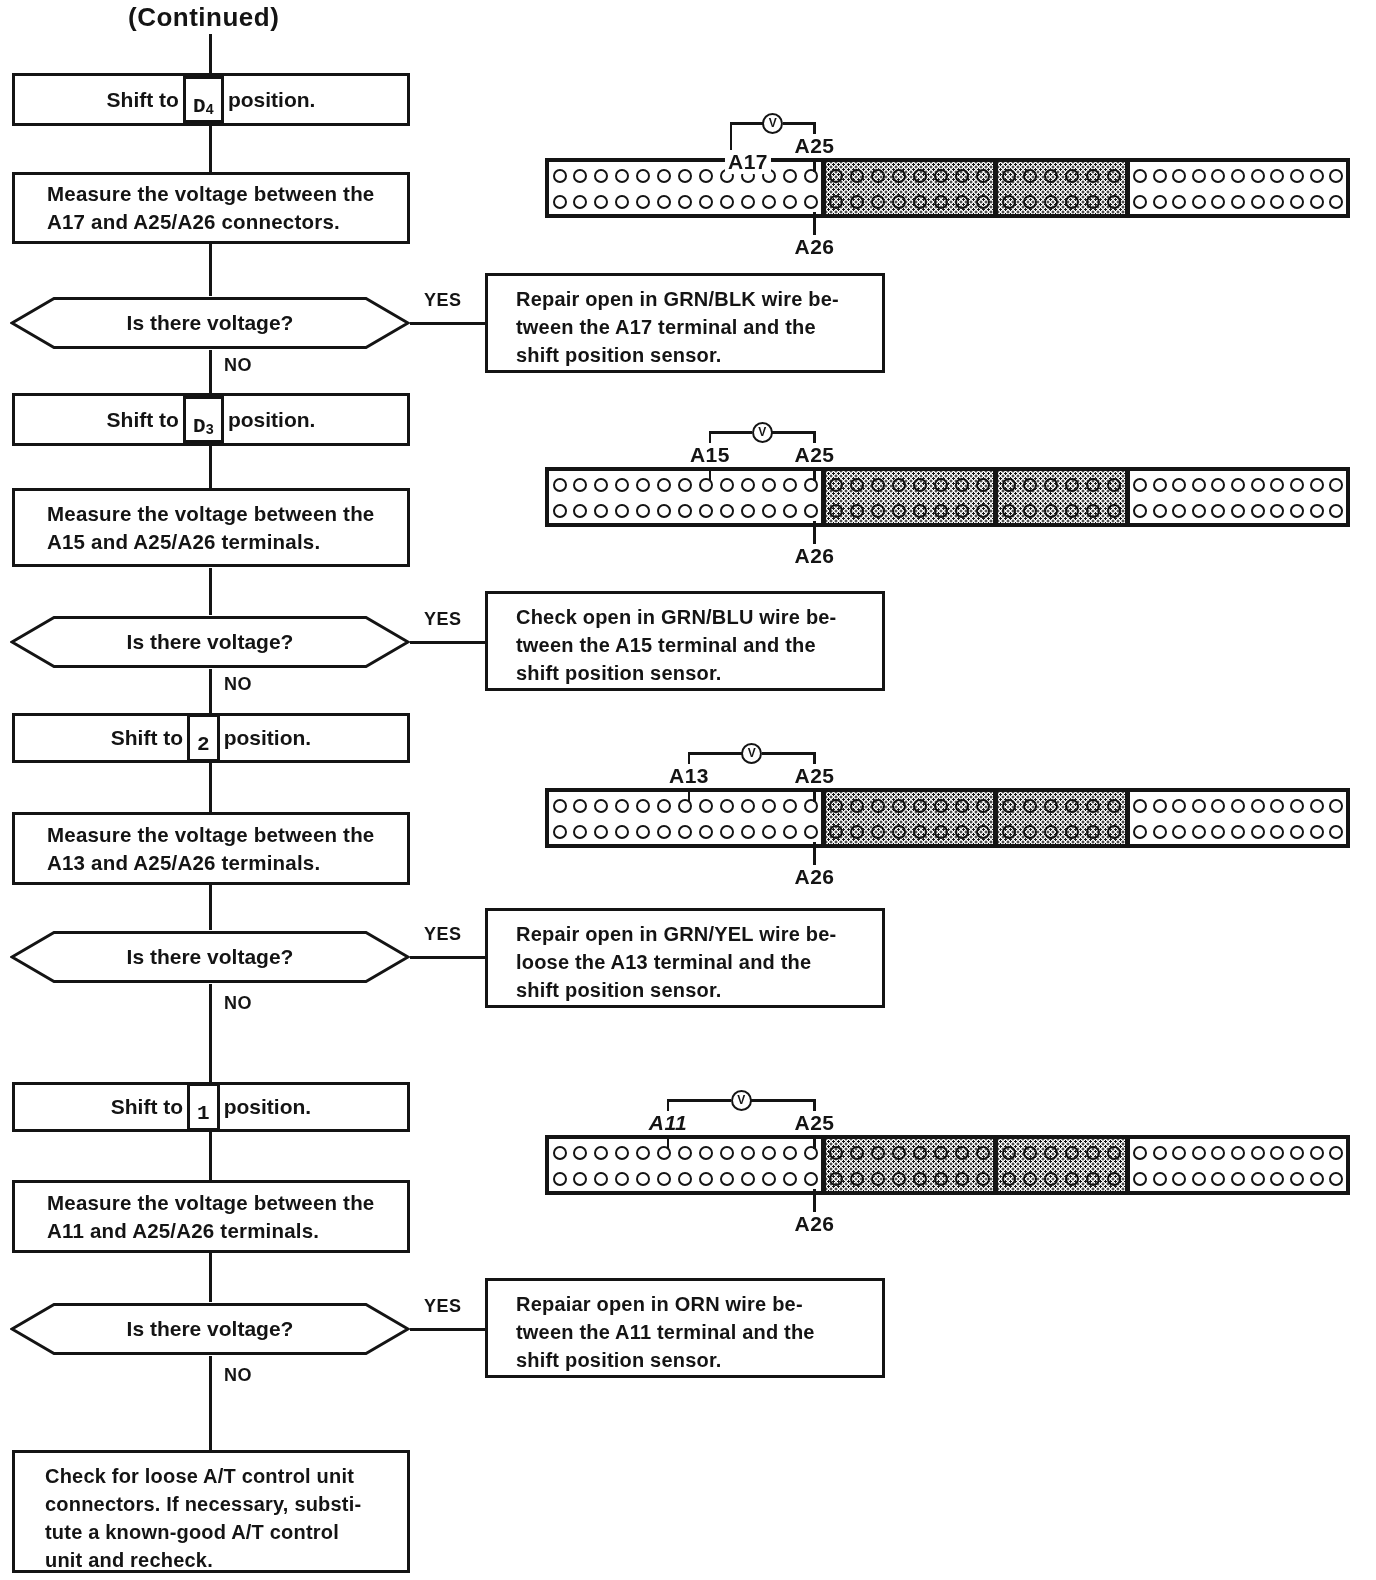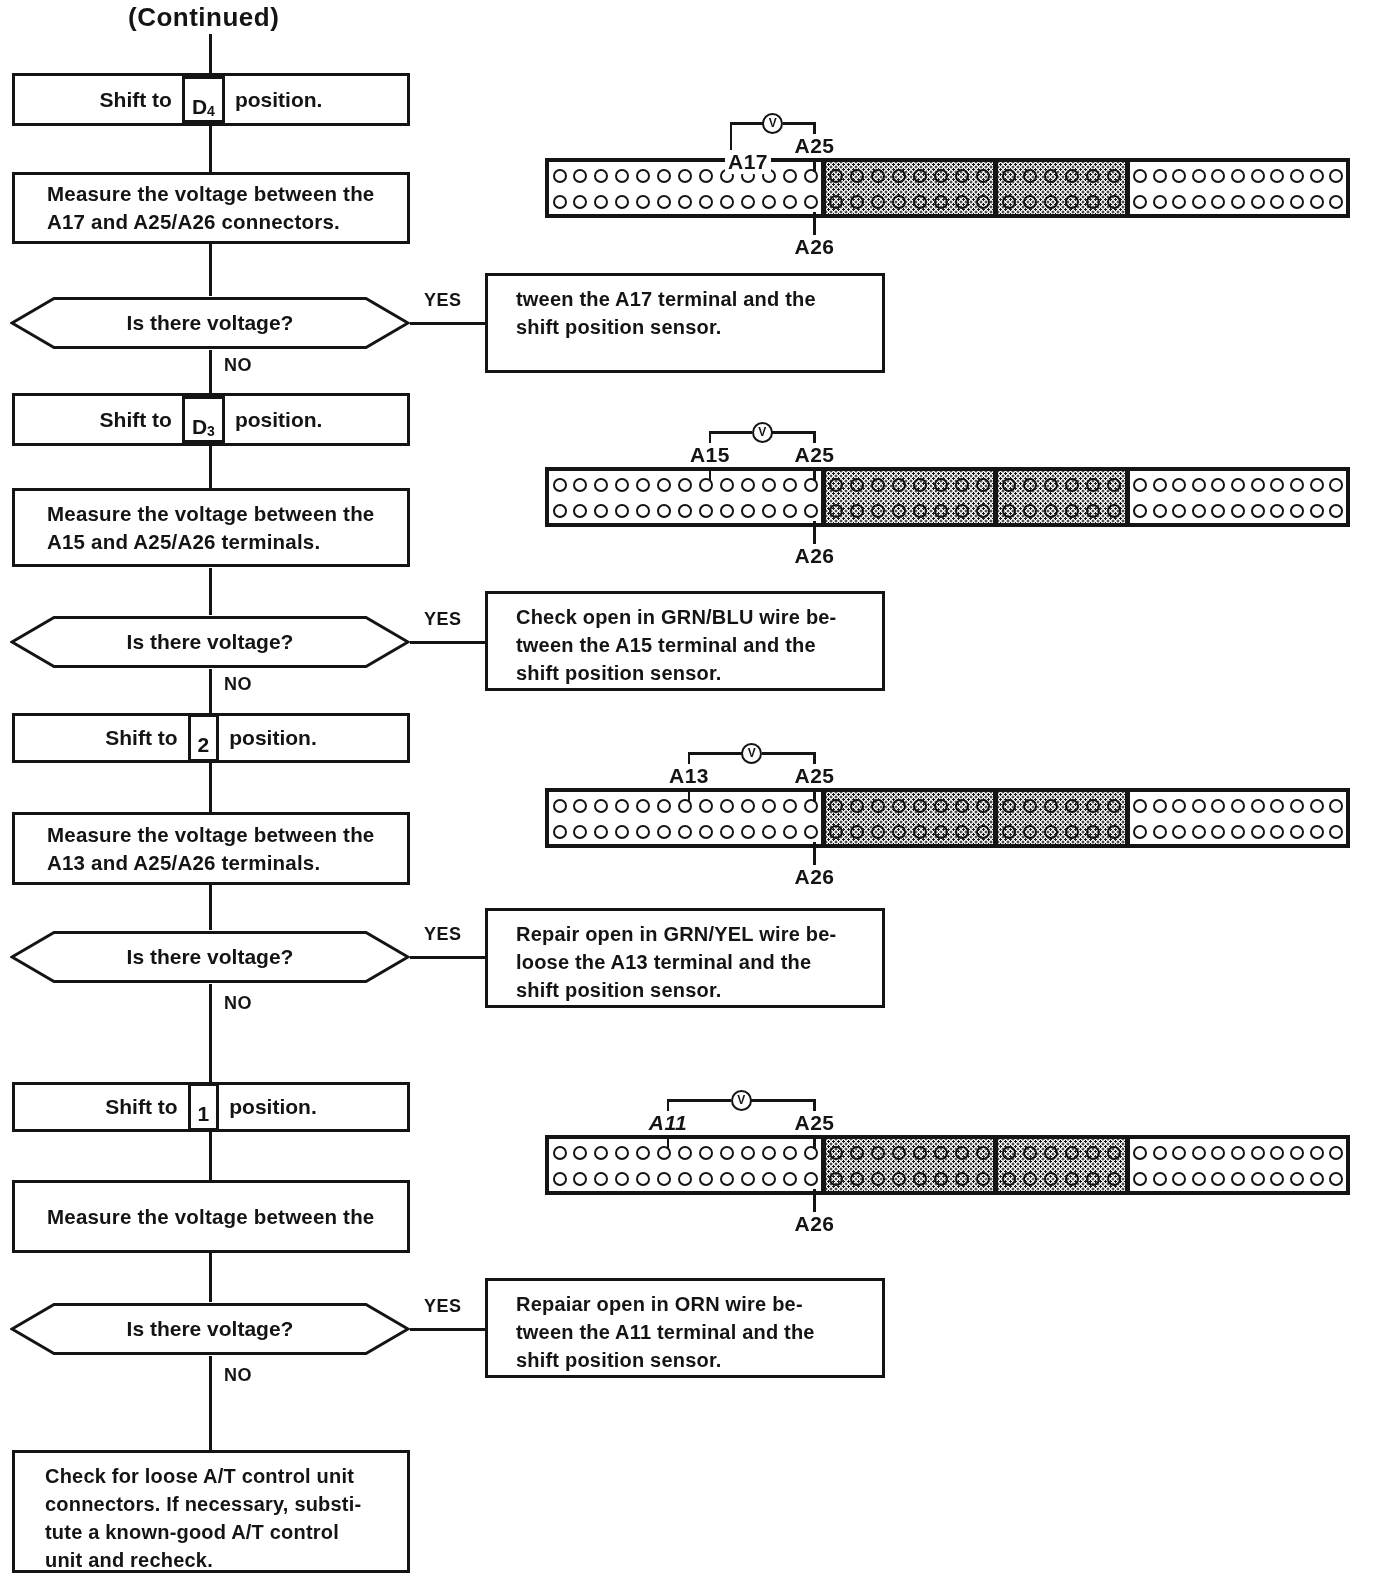--- a/index.html
+++ b/index.html
@@ -5,21 +5,21 @@
   html,body{margin:0;padding:0;background:#fff;}
   #canvas{
     position:relative;width:1376px;height:1580px;background:#ffffff;
     font-family:"Liberation Sans","DejaVu Sans",sans-serif;
     font-weight:bold;color:#141414;overflow:hidden;
   }
   .pbox{position:absolute;border:3px solid #141414;background:#fff;box-sizing:border-box;}
   .vline{position:absolute;width:3px;background:#141414;}
   .hline{position:absolute;height:3px;background:#141414;}
   .shift-box{display:flex;align-items:center;justify-content:center;font-size:21px;}
-  .gear-chip{display:inline-block;border:3px solid #141414;padding:16px 7px 1px 7px;margin:0 10px;line-height:1.15;}
+  .gear-chip{display:inline-block;border:3px solid #141414;padding:16px 7px 1px 7px;margin:0 4px;line-height:1.15;font-family:Liberation Mono, monospace;}
   .gear-sub{font-size:14px;position:relative;top:2px;}
   .measure-box{display:flex;flex-direction:column;justify-content:center;padding-left:32px;font-size:20.5px;line-height:28px;letter-spacing:.2px;}
   .repair-box{padding:9px 14px 0 28px;font-size:20px;line-height:28px;letter-spacing:.2px;}
   .final-box{padding:9px 14px 0 30px;font-size:20px;line-height:28px;letter-spacing:.2px;}
   .hexwrap{position:absolute;width:400px;height:54px;}
   .hexwrap svg{position:absolute;left:0;top:0;}
   .hextext{position:absolute;left:0;top:0;width:100%;height:100%;display:flex;align-items:center;justify-content:center;font-size:21px;}
   .yn-label{position:absolute;font-size:18px;letter-spacing:.5px;}
   .strip{position:absolute;border:4px solid #141414;background:#fff;box-sizing:border-box;}
   .stipple{position:absolute;top:0;height:52px;background-color:#fdfdfd;
@@ -69,20 +69,21 @@
     <div class="hexwrap" style="left:10px;top:296px;">
       <svg width="400" height="54" viewBox="0 0 400 54">
       <polygon points="2,27 44,2.5 356,2.5 398,27 356,51.5 44,51.5" fill="#ffffff" stroke="#141414" stroke-width="3"></polygon>
       </svg>
       <div class="hextext">Is there voltage?</div>
     </div>
     <div class="hline" style="left:410px;top:322px;width:75px;"></div>
     <div class="yn-label" style="left:424px;top:290px;">YES</div>
     <div class="yn-label" style="left:224px;top:355px;">NO</div>
     <div class="pbox repair-box" style="left:485px;top:273px;width:400px;height:100px;">
+      <div>Repair open in GRN/BLK wire be-</div>
       <div>tween the A17 terminal and the</div>
       <div>shift position sensor.</div>
     </div>
     <div class="strip" style="left:545px;top:158px;width:805px;height:60px;">
       <div class="stipple" style="left:277px;width:167px;"></div>
       <div class="stipple" style="left:449px;width:127px;"></div>
       <div class="divider" style="left:272px;"></div>
       <div class="divider" style="left:444px;"></div>
       <div class="divider" style="left:576px;"></div>
       <div class="pin" style="left:3.5px;top:6.5px;"></div>
@@ -401,20 +402,21 @@
       <div class="wire" style="left:264.28846153846155px;top:50px;width:2.5px;height:23px;"></div>
       <div class="term-label" style="left:265.53846153846155px;top:73px;">A26</div>
     </div>
     <div class="pbox shift-box" style="left:12px;top:1082px;width:398px;height:50px;">
       <div>Shift to</div>
       <div class="gear-chip"><div style="display:inline;">1</div><div class="gear-sub" style="display:inline;"></div></div>
       <div>position.</div>
     </div>
     <div class="pbox measure-box" style="left:12px;top:1180px;width:398px;height:73px;">
       <div>Measure the voltage between the</div>
+      <div>A11 and A25/A26 terminals.</div>
     </div>
     <div class="hexwrap" style="left:10px;top:1302px;">
       <svg width="400" height="54" viewBox="0 0 400 54">
       <polygon points="2,27 44,2.5 356,2.5 398,27 356,51.5 44,51.5" fill="#ffffff" stroke="#141414" stroke-width="3"></polygon>
       </svg>
       <div class="hextext">Is there voltage?</div>
     </div>
     <div class="hline" style="left:410px;top:1328px;width:75px;"></div>
     <div class="yn-label" style="left:424px;top:1296px;">YES</div>
     <div class="yn-label" style="left:224px;top:1365px;">NO</div>

